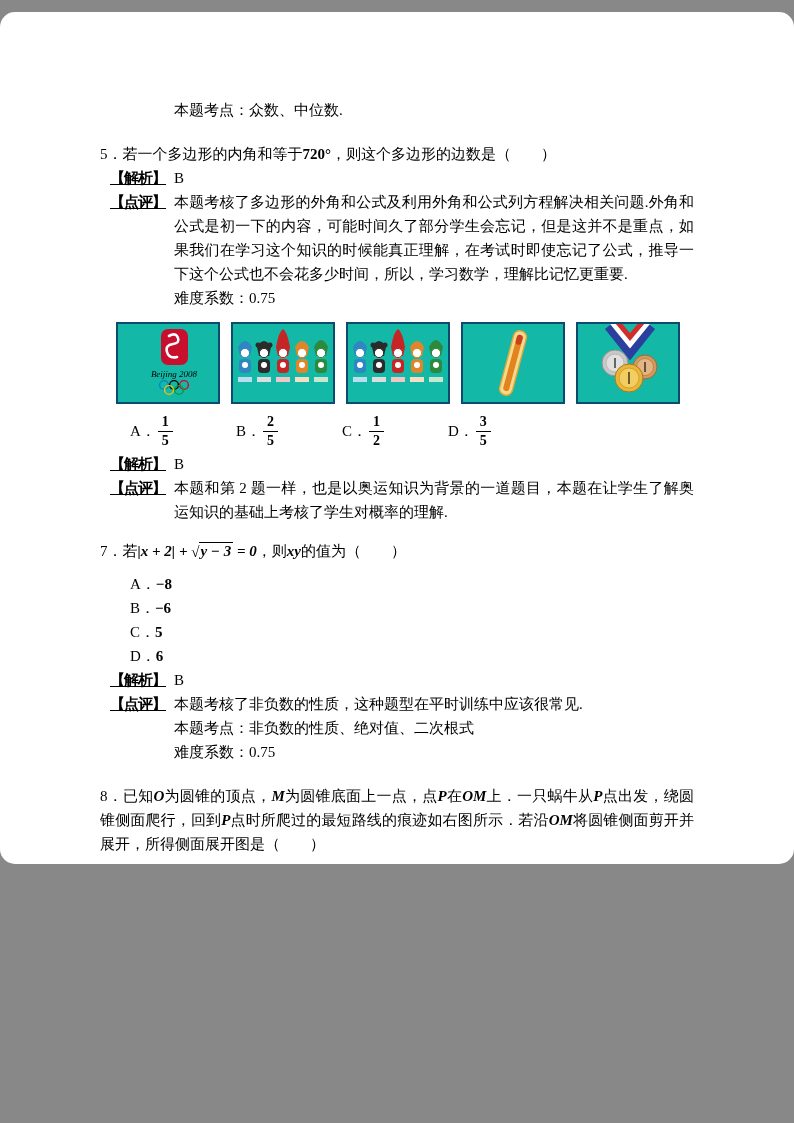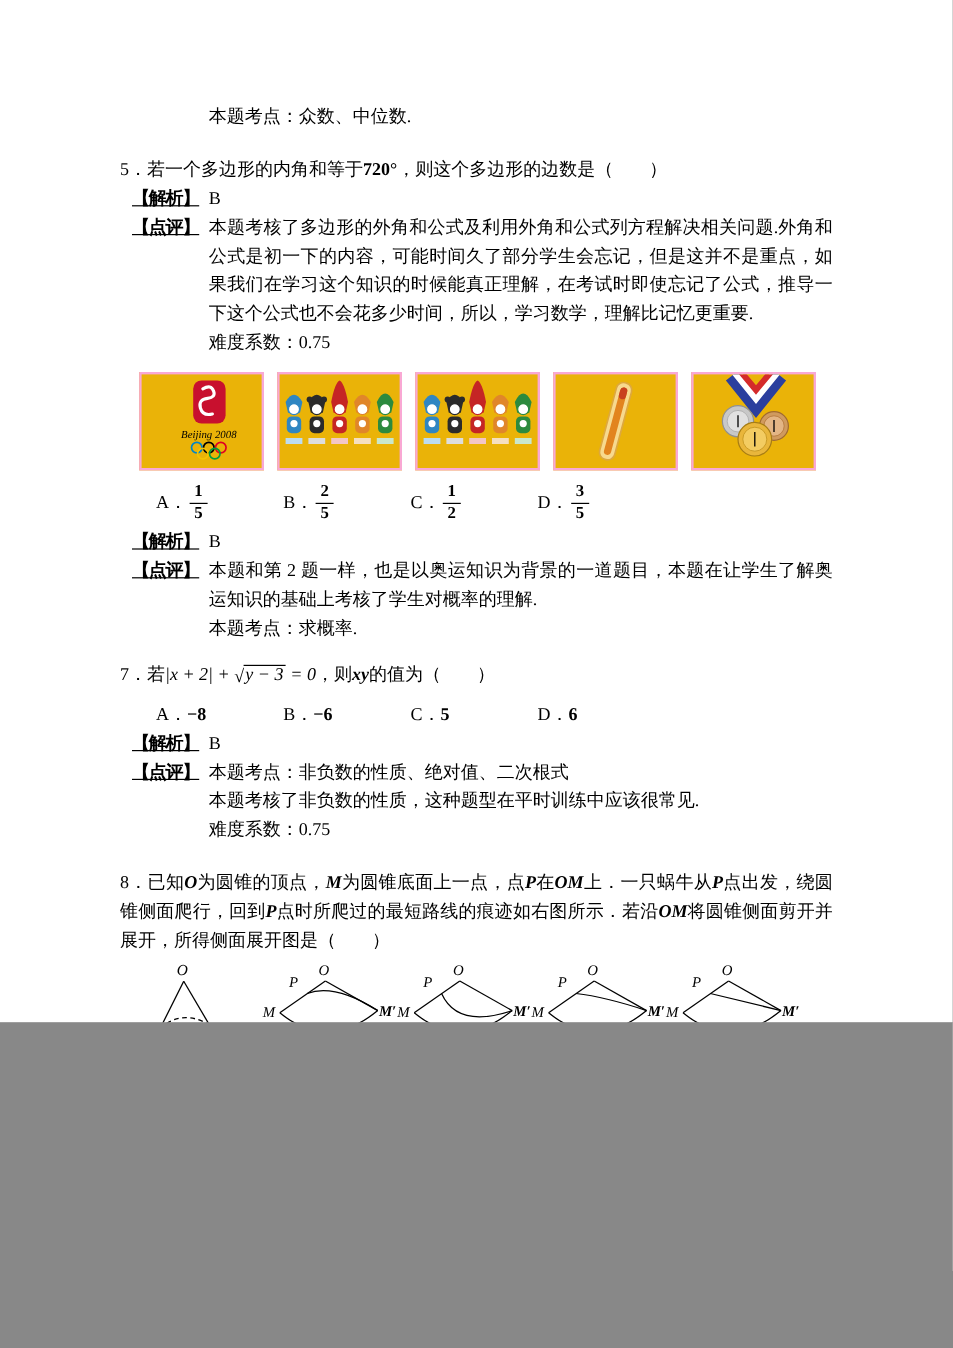--- a/index.html
+++ b/index.html
@@ -1,49 +1,49 @@
 <!DOCTYPE html>
 <html><head>
 <meta charset="utf-8">
 <style>
   html,body{margin:0;padding:0;background:#888;}
   .page{
-    position:relative;width:794px;height:852px;background:#fff;margin:0 auto;
+    position:relative;width:794px;height:852px;background:#fff;margin:12px auto;
     box-sizing:border-box;padding:86px 100px 0 100px;overflow:hidden;
     font-family:"Liberation Serif","DejaVu Serif",serif;
-    font-size:15px;line-height:24px;color:#000;
+    font-size:15px;line-height:24px;color:#000;border-radius:15px;
   }
   .indent{margin-left:74px;}
   .hangrow{display:flex;align-items:flex-start;margin-left:10px;}
   .hangrow .lbl{flex:0 0 64px;font-weight:700;letter-spacing:-1px;text-decoration:underline;}
   .hangrow .body{flex:1;}
   .stem{text-align:justify;}
   .optrow{margin-left:30px;display:flex;}
   .optrow .opt{width:106px;flex:0 0 auto;}
   .bnum{font-weight:700;font-family:Liberation Serif, serif;}
   .mvar{font-weight:700;font-style:italic;font-family:"Liberation Serif",serif;}
-  .math{font-weight:400;font-style:italic;text-align:center;}
+  .math{font-weight:700;font-style:italic;text-align:center;}
   .radical{font-style:normal;display:inline-block;transform:translateY(1px);}
   .radicand{border-top:1.5px solid #000;padding:0 2px 0 1px;}
   .cards{display:flex;margin-top:4px;margin-left:16px;}
-  .card{width:100px;height:78px;border:2px solid #f9a8d4;background:#eab308;margin-right:11px;flex:0 0 auto;}
+  .card{width:100px;height:78px;border:2px solid #0c4a6e;background:#14b8a6;margin-right:11px;flex:0 0 auto;}
   .card svg{display:block;width:100%;height:100%;}
   .fracrow{margin-left:30px;display:flex;align-items:center;height:42px;margin-top:6px;}
   .fracrow .opt{width:106px;flex:0 0 auto;display:flex;align-items:center;}
   .frac{display:inline-block;text-align:center;font-weight:700;line-height:1.1;font-size:14px;margin-left:2px;}
   .frac .num{display:block;border-bottom:1.5px solid #000;padding:0 4px 1px;}
   .frac .den{display:block;padding-top:1px;}
   .figrow{display:flex;align-items:flex-start;margin-top:6px;}
   .figrow svg{flex:0 0 auto;}
   svg text{font-family:"Liberation Serif","DejaVu Serif",serif;}
   svg .it{font-style:italic;font-size:13px;}
   svg .bi{font-style:italic;font-weight:700;font-size:13px;}
   svg .cap{font-size:14px;}
   svg line,svg path.ln{stroke:#000;stroke-width:1.1;fill:none;} .gap12{margin-top:12px;}
-  .gap6{margin-top:6px;} .gap20{margin-top:20px;}
+  .gap6{margin-top:6px;flex-direction:column;} .gap20{margin-top:20px;}
   .q7stem{line-height:30px;}
 </style>
 </head>
 <body>
 
 <div class="page">
 
   <div class="indent">
     <div>本题考点：众数、中位数.</div>
   </div>
@@ -230,42 +230,41 @@
     </div>
 
     <div class="hangrow">
       <span class="lbl">【解析】</span>
       <span class="body">B</span>
     </div>
     <div class="hangrow">
       <span class="lbl">【点评】</span>
       <div class="body">
         <div class="stem">本题和第 2 题一样，也是以奥运知识为背景的一道题目，本题在让学生了解奥运知识的基础上考核了学生对概率的理解.</div>
-        <div>本题考点：求概率.</div>
       </div>
     </div>
   </div>
 
   <div class="gap12">
     <div class="q7stem"><span>7．若</span><span class="math"><span>|x + 2|</span><span> + </span><span class="radical">√</span><span class="radicand">y − 3</span><span> = 0</span></span><span>，则</span><span class="mvar">xy</span><span>的值为（　　）</span></div>
     <div class="optrow gap6">
       <span class="opt"><span>A．</span><span class="bnum">−8</span></span>
       <span class="opt"><span>B．</span><span class="bnum">−6</span></span>
       <span class="opt"><span>C．</span><span class="bnum">5</span></span>
       <span class="opt"><span>D．</span><span class="bnum">6</span></span>
     </div>
     <div class="hangrow">
       <span class="lbl">【解析】</span>
       <span class="body">B</span>
     </div>
     <div class="hangrow">
       <span class="lbl">【点评】</span>
       <div class="body">
+        <div>本题考核了非负数的性质，这种题型在平时训练中应该很常见.</div>
         <div>本题考点：非负数的性质、绝对值、二次根式</div>
-        <div>本题考核了非负数的性质，这种题型在平时训练中应该很常见.</div>
         <div>难度系数：0.75</div>
       </div>
     </div>
   </div>
 
   <div class="gap20">
     <div class="stem" id="q8-stem"><span>8．已知</span><span class="mvar">O</span><span>为圆锥的顶点，</span><span class="mvar">M</span><span>为圆锥底面上一点，点</span><span class="mvar">P</span><span>在</span><span class="mvar">OM</span><span>上．一只蜗牛从</span><span class="mvar">P</span><span>点出发，绕圆锥侧面爬行，回到</span><span class="mvar">P</span><span>点时所爬过的最短路线的痕迹如右图所示．若沿</span><span class="mvar">OM</span><span>将圆锥侧面剪开并展开，所得侧面展开图是（　　）</span></div>
 
     <div class="figrow">
 

